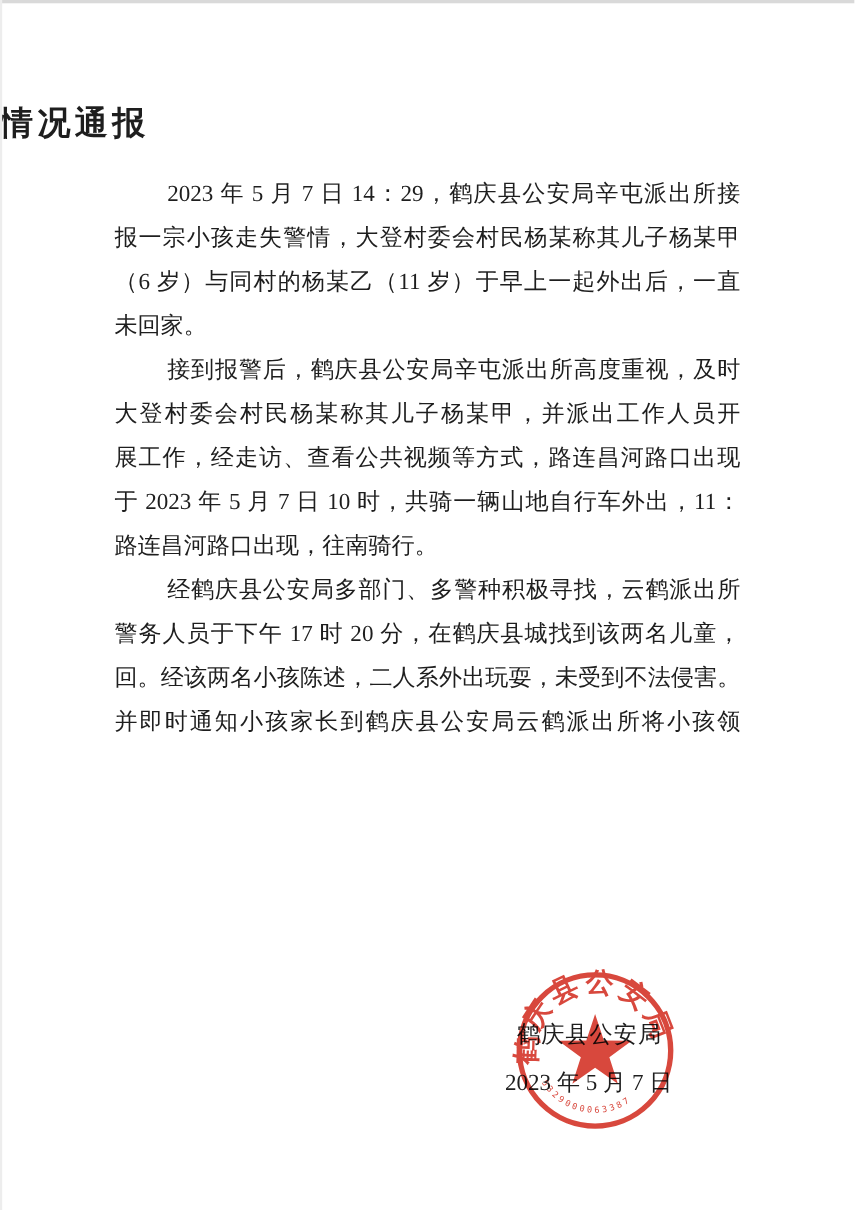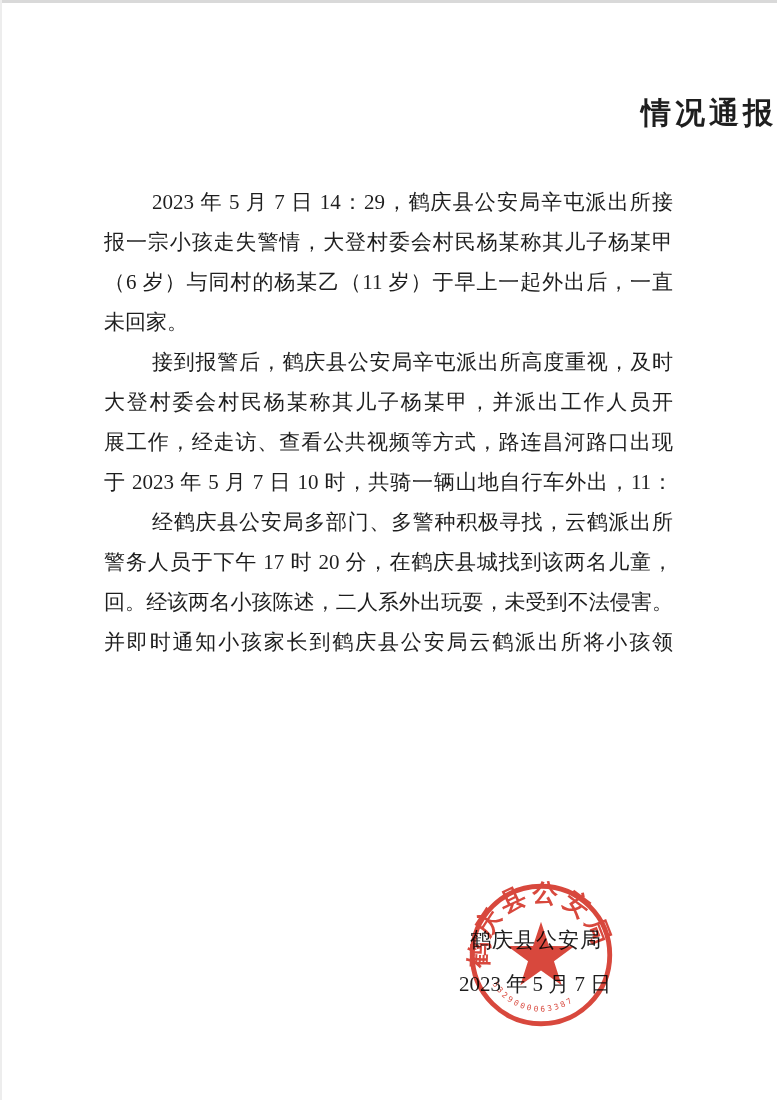--- a/index.html
+++ b/index.html
@@ -4,25 +4,25 @@
 <style>
   html,body{margin:0;padding:0;background:#ffffff;}
   .page{
     position:relative;width:777px;height:1100px;background:#ffffff;overflow:hidden;
     font-family:"Liberation Serif","DejaVu Serif",serif;color:#1e1e1e;
   }
   .edge-top{position:absolute;top:0;left:0;width:777px;height:3px;background:#d9d9d9;}
   .edge-left{position:absolute;top:0;left:0;width:2px;height:1100px;background:#ededed;}
 
   .title{
-    margin:0;padding-top:94px;text-align:right;
+    margin:0;padding-top:94px;text-align:left;
     font-size:30px;line-height:38px;font-weight:bold;letter-spacing:4px;
   }
 
-  .body-text{margin:50px 104px 0 104px;}
+  .body-text{margin:24px 104px 0 104px;}
   .line{
     font-size:21px;line-height:40px;
     text-align:justify;text-align-last:justify;
     overflow:hidden;white-space:normal;
   }
   .line.para-end{text-align-last:left;}
   .line.indent{text-indent:48px;}
 
   .sig-agency{position:absolute;top:927px;left:470px;font-size:21px;line-height:26px;letter-spacing:1px;}
   .sig-date{position:absolute;top:971px;left:459px;font-size:21px;line-height:26px;}
@@ -51,20 +51,21 @@
       <div class="line indent">2023 年 5 月 7 日 14：29，鹤庆县公安局辛屯派出所接</div>
       <div class="line">报一宗小孩走失警情，大登村委会村民杨某称其儿子杨某甲</div>
       <div class="line">（6 岁）与同村的杨某乙（11 岁）于早上一起外出后，一直</div>
       <div class="line para-end">未回家。</div>
     </div>
     <div>
       <div class="line indent">接到报警后，鹤庆县公安局辛屯派出所高度重视，及时</div>
       <div class="line">大登村委会村民杨某称其儿子杨某甲，并派出工作人员开</div>
       <div class="line">展工作，经走访、查看公共视频等方式，路连昌河路口出现</div>
       <div class="line">于 2023 年 5 月 7 日 10 时，共骑一辆山地自行车外出，11：</div>
+      <div class="line para-end">路连昌河路口出现，往南骑行。</div>
     </div>
     <div>
       <div class="line indent">经鹤庆县公安局多部门、多警种积极寻找，云鹤派出所</div>
       <div class="line">警务人员于下午 17 时 20 分，在鹤庆县城找到该两名儿童，</div>
       <div class="line">回。经该两名小孩陈述，二人系外出玩耍，未受到不法侵害。</div>
       <div class="line">并即时通知小孩家长到鹤庆县公安局云鹤派出所将小孩领</div>
     </div>
   </div>
 
   <div class="sig-agency">鹤庆县公安局</div>

